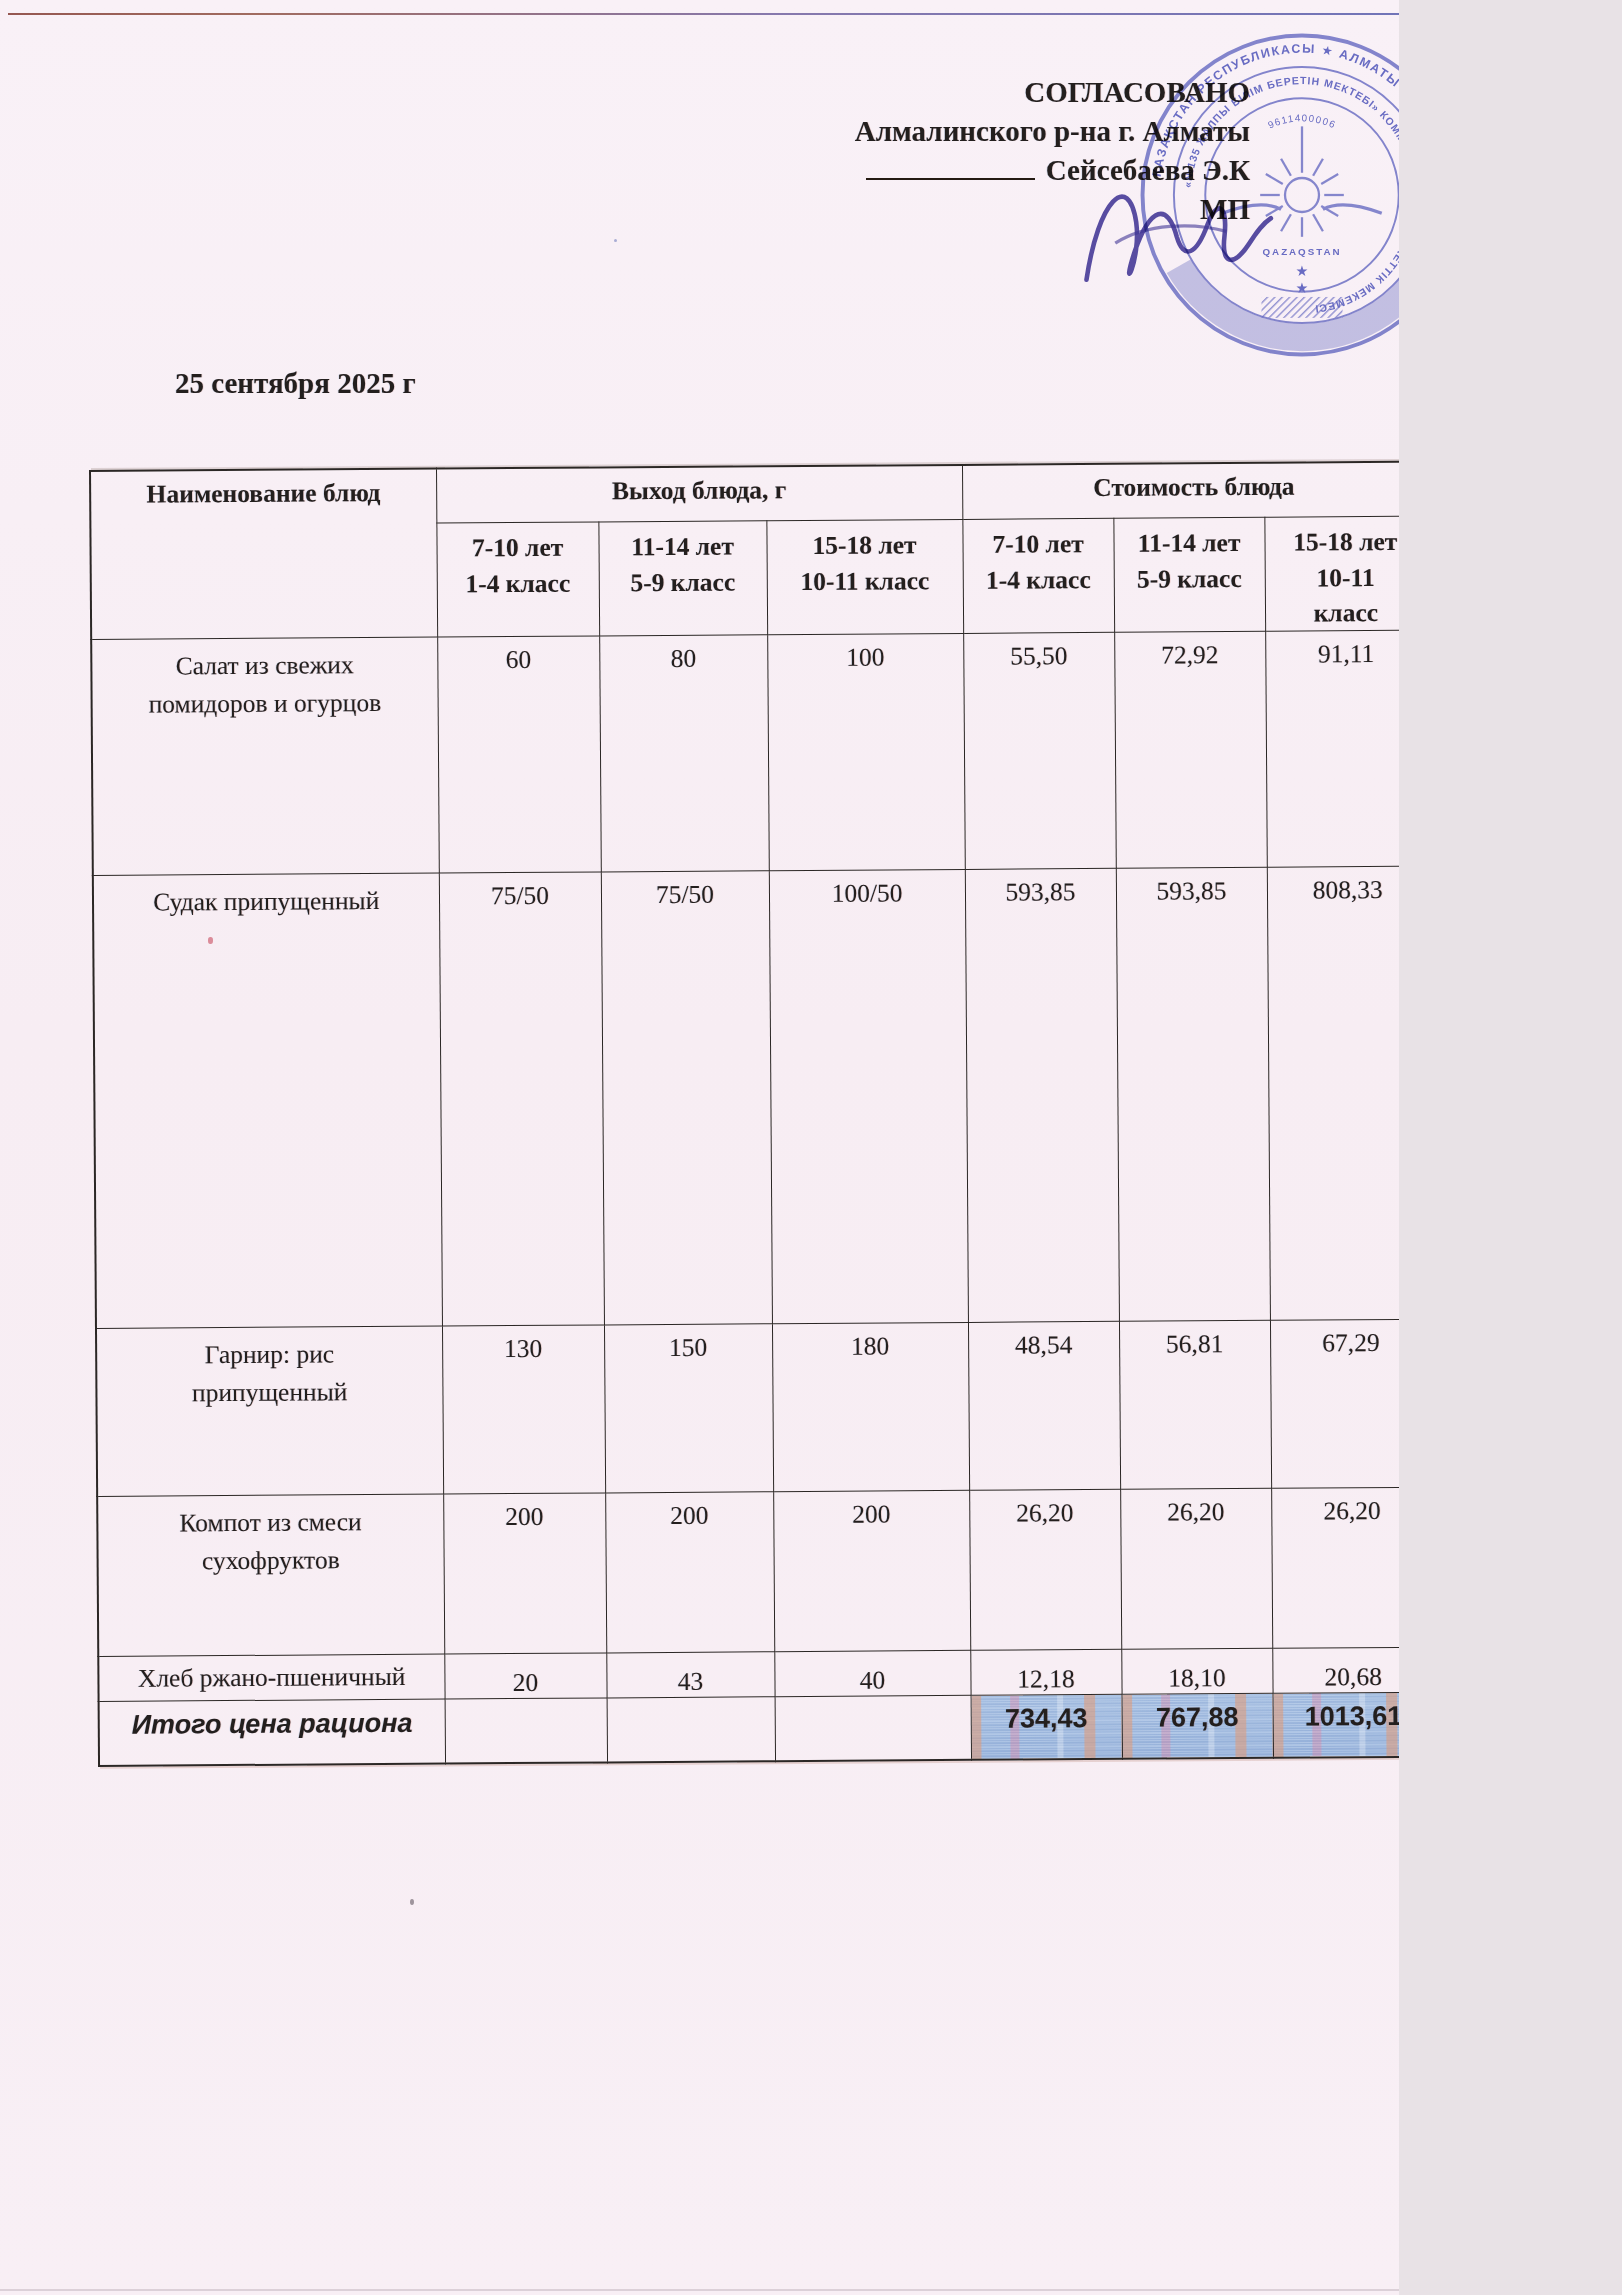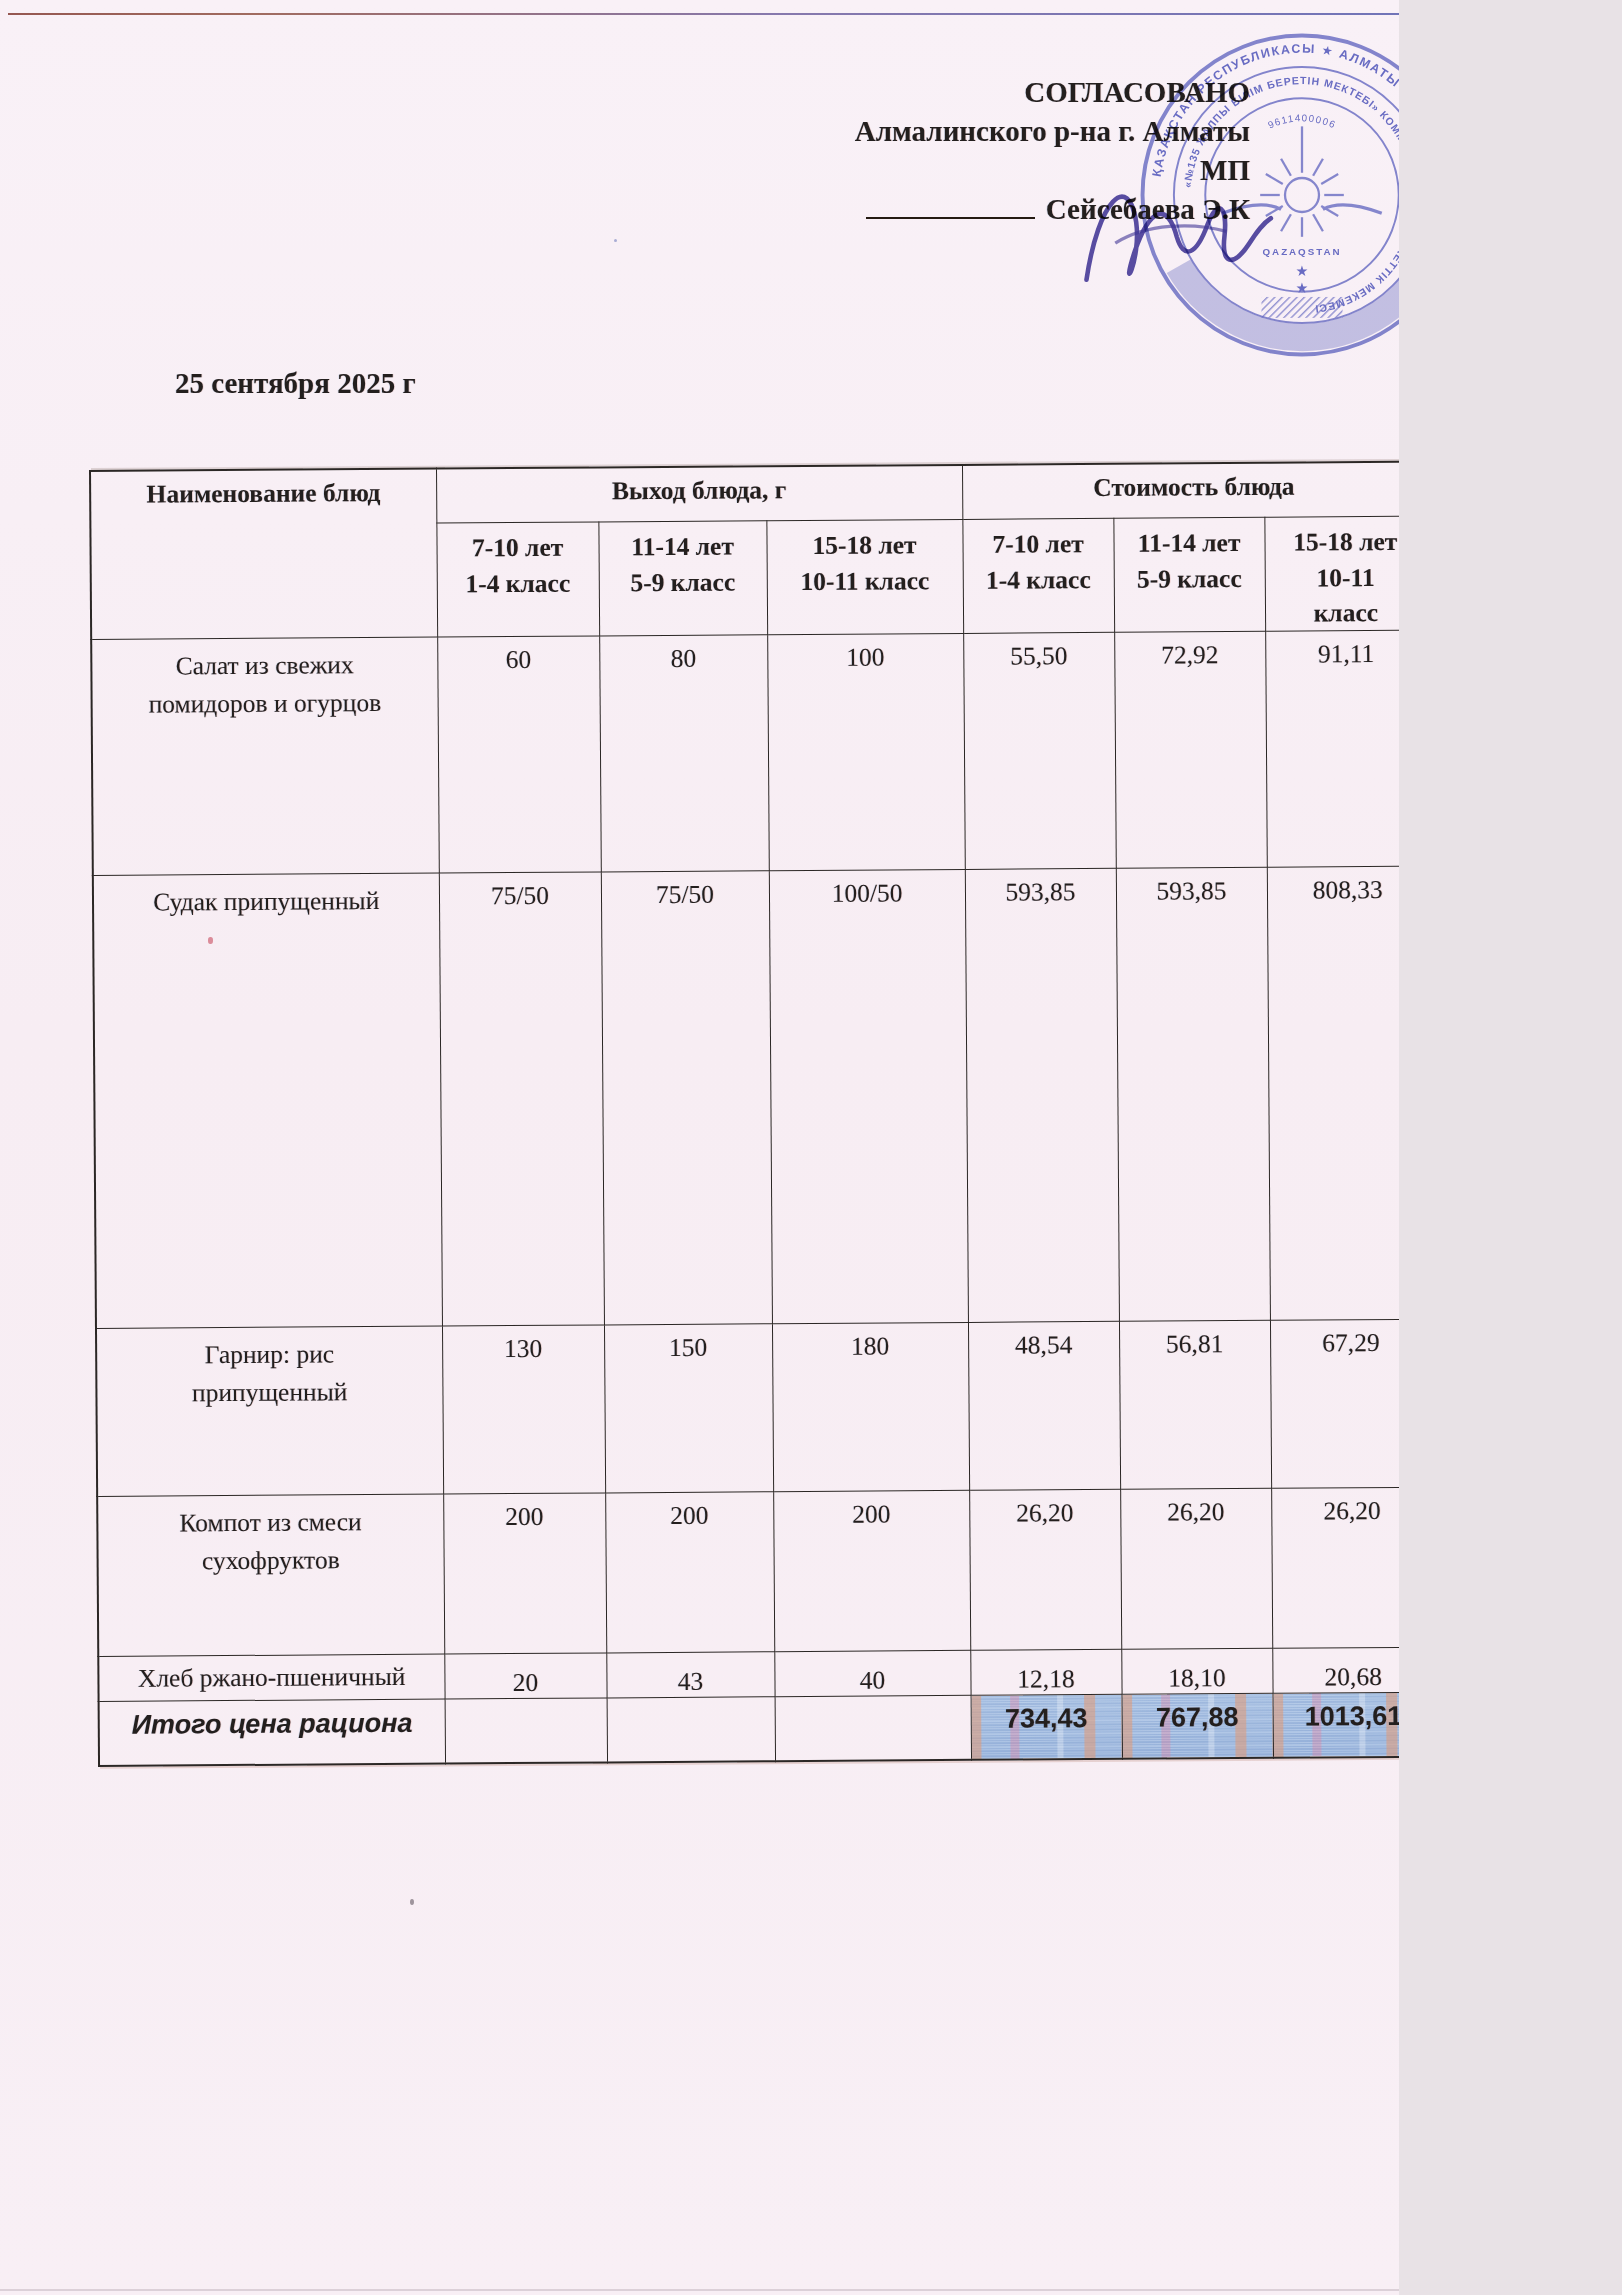--- a/index.html
+++ b/index.html
@@ -109,22 +109,22 @@
 
   <div class="scan-top-line"></div>
   <div class="scan-bottom-line"></div>
   <div class="speck s1"></div>
   <div class="speck s2"></div>
   <div class="speck s3"></div>
 
   <div class="approval">
     <div>СОГЛАСОВАНО</div>
     <div>Алмалинского р-на г. Алматы</div>
+    <div><span class="sig-underline"></span><span>Сейсебаева Э.К</span></div>
     <div>МП</div>
-    <div><span class="sig-underline"></span><span>Сейсебаева Э.К</span></div>
   </div>
 
   <div class="sig-wrap">
     <svg width="301" height="170" viewBox="0 0 460 260">
       <path d="M 48 206 C 66 84, 112 40, 124 118 C 132 178, 98 236, 122 162
            C 146 94, 172 88, 186 140 C 197 177, 216 168, 233 122
            C 249 80, 264 94, 259 140 C 254 182, 272 188, 296 152 C 310 130, 318 120, 330 112" fill="none" stroke="#43399b" stroke-width="7" stroke-linecap="round" opacity="0.88"></path>
       <path d="M 92 150 C 140 120, 210 118, 262 132" fill="none" stroke="#43399b" stroke-width="5" opacity="0.6"></path>
     </svg>
   </div>

